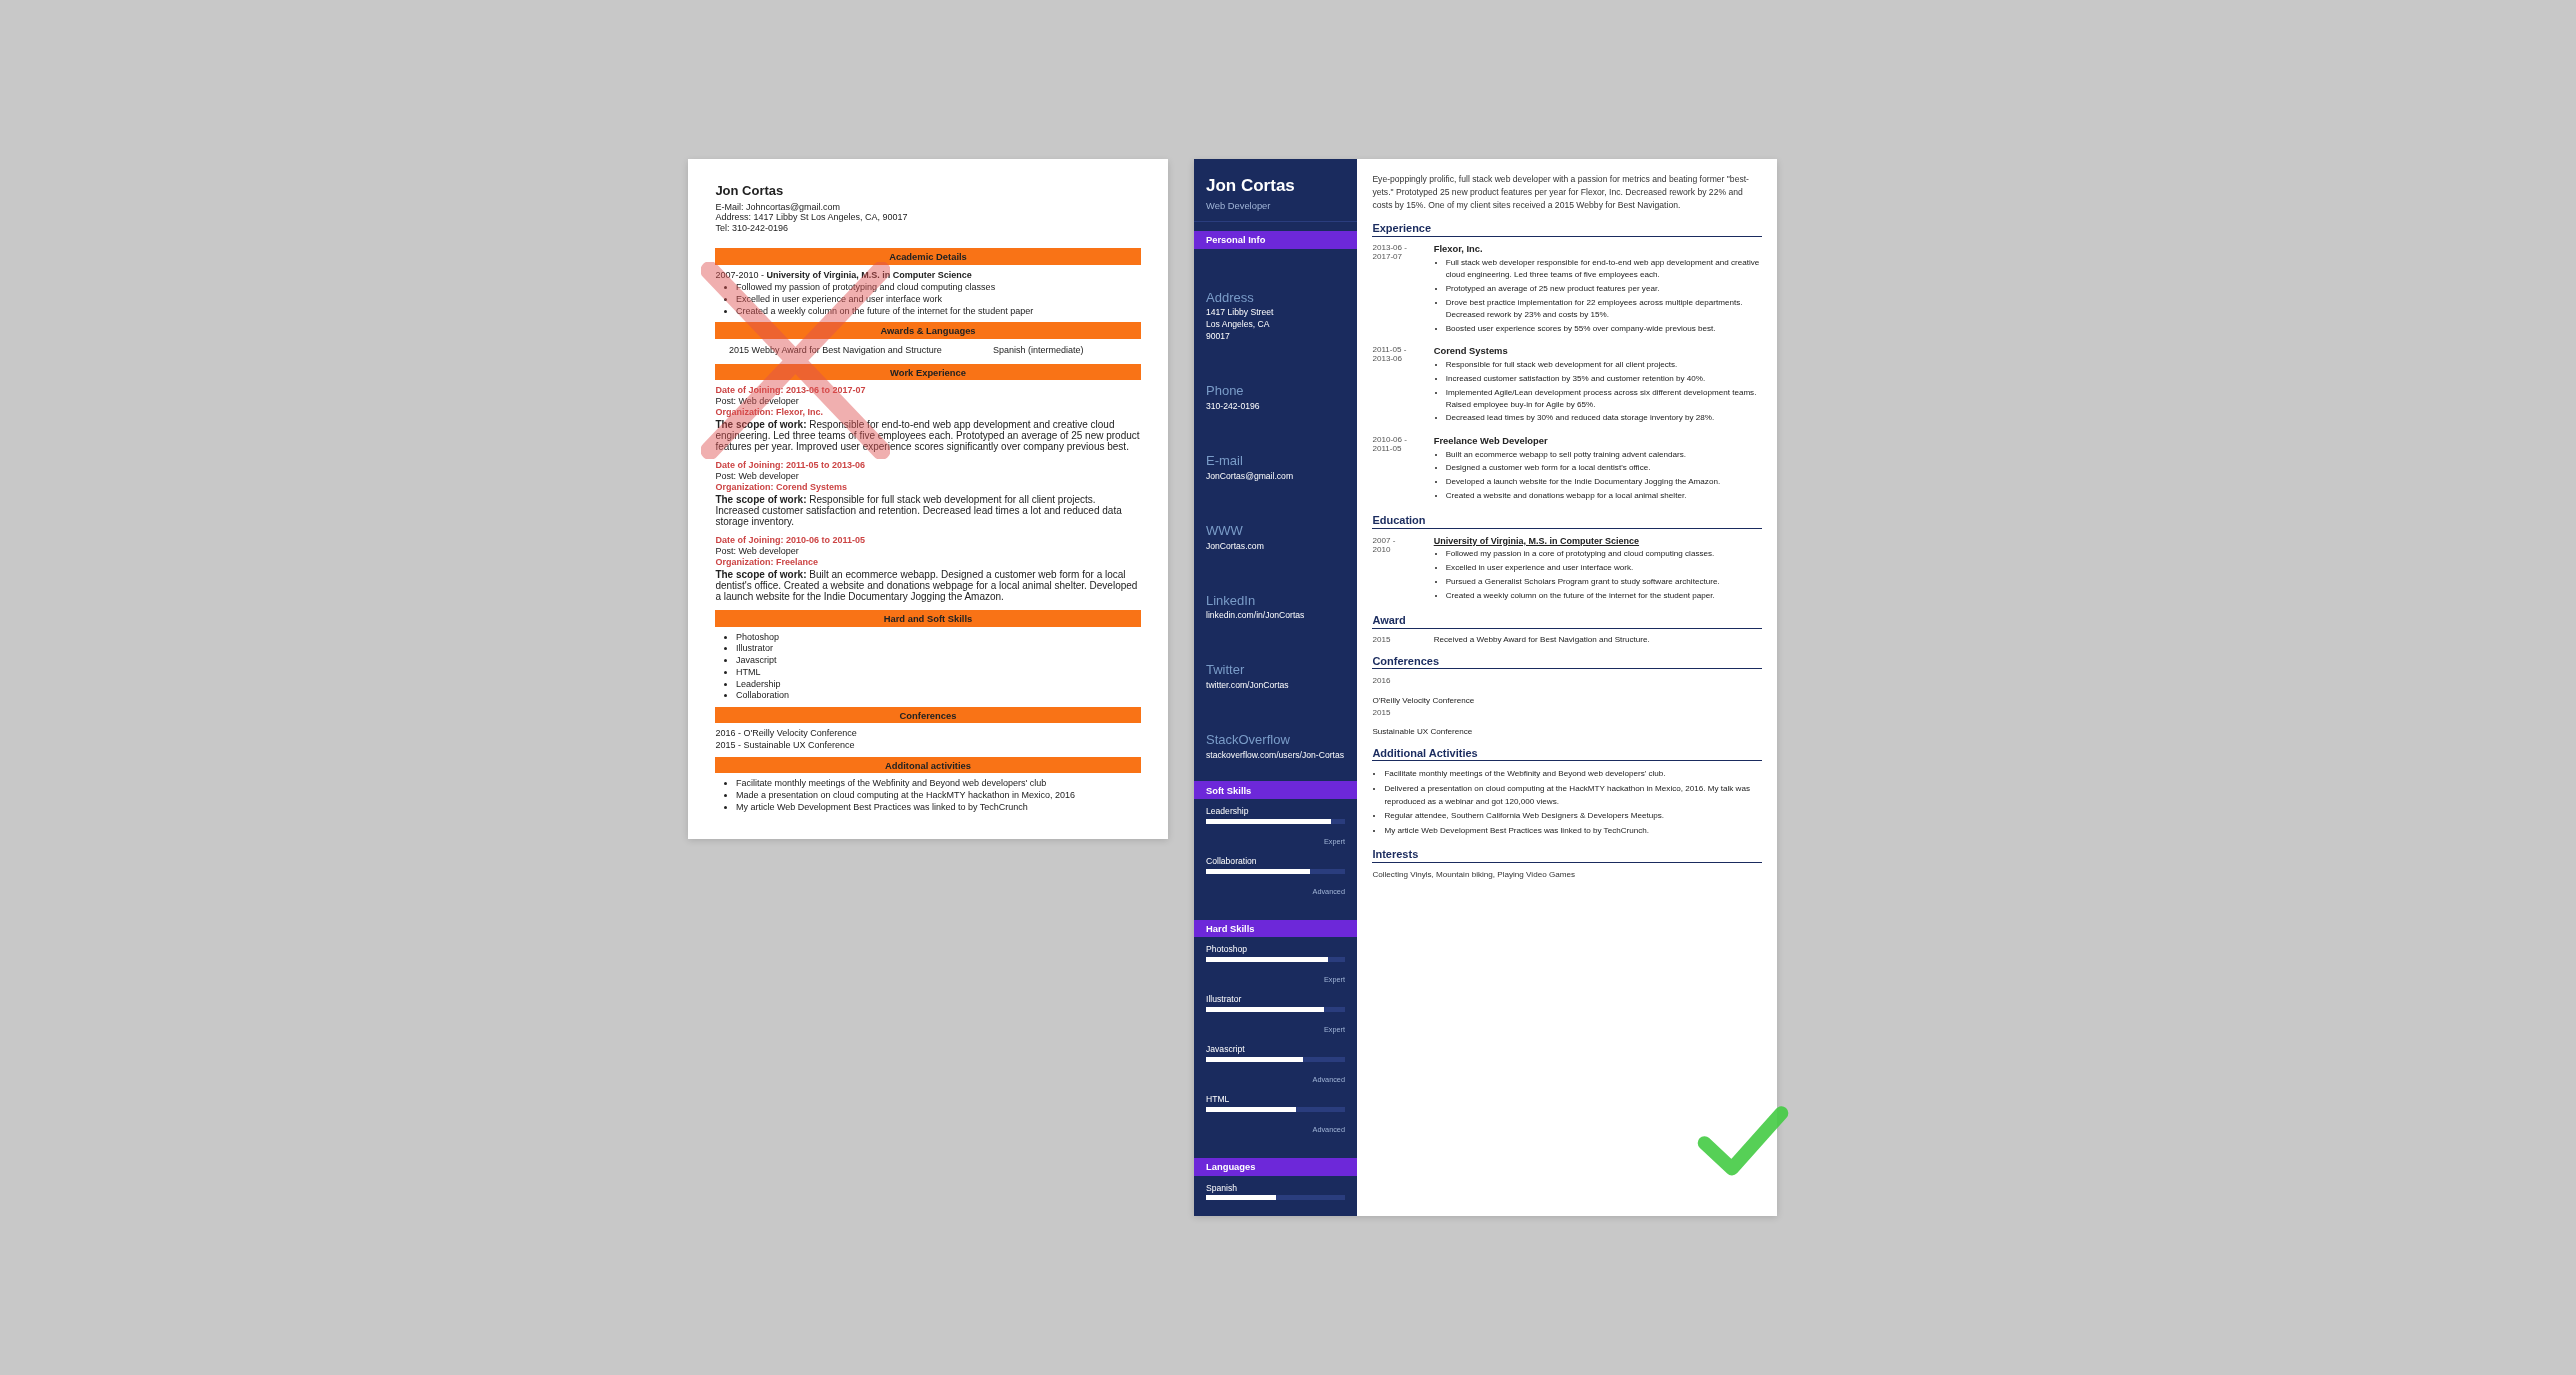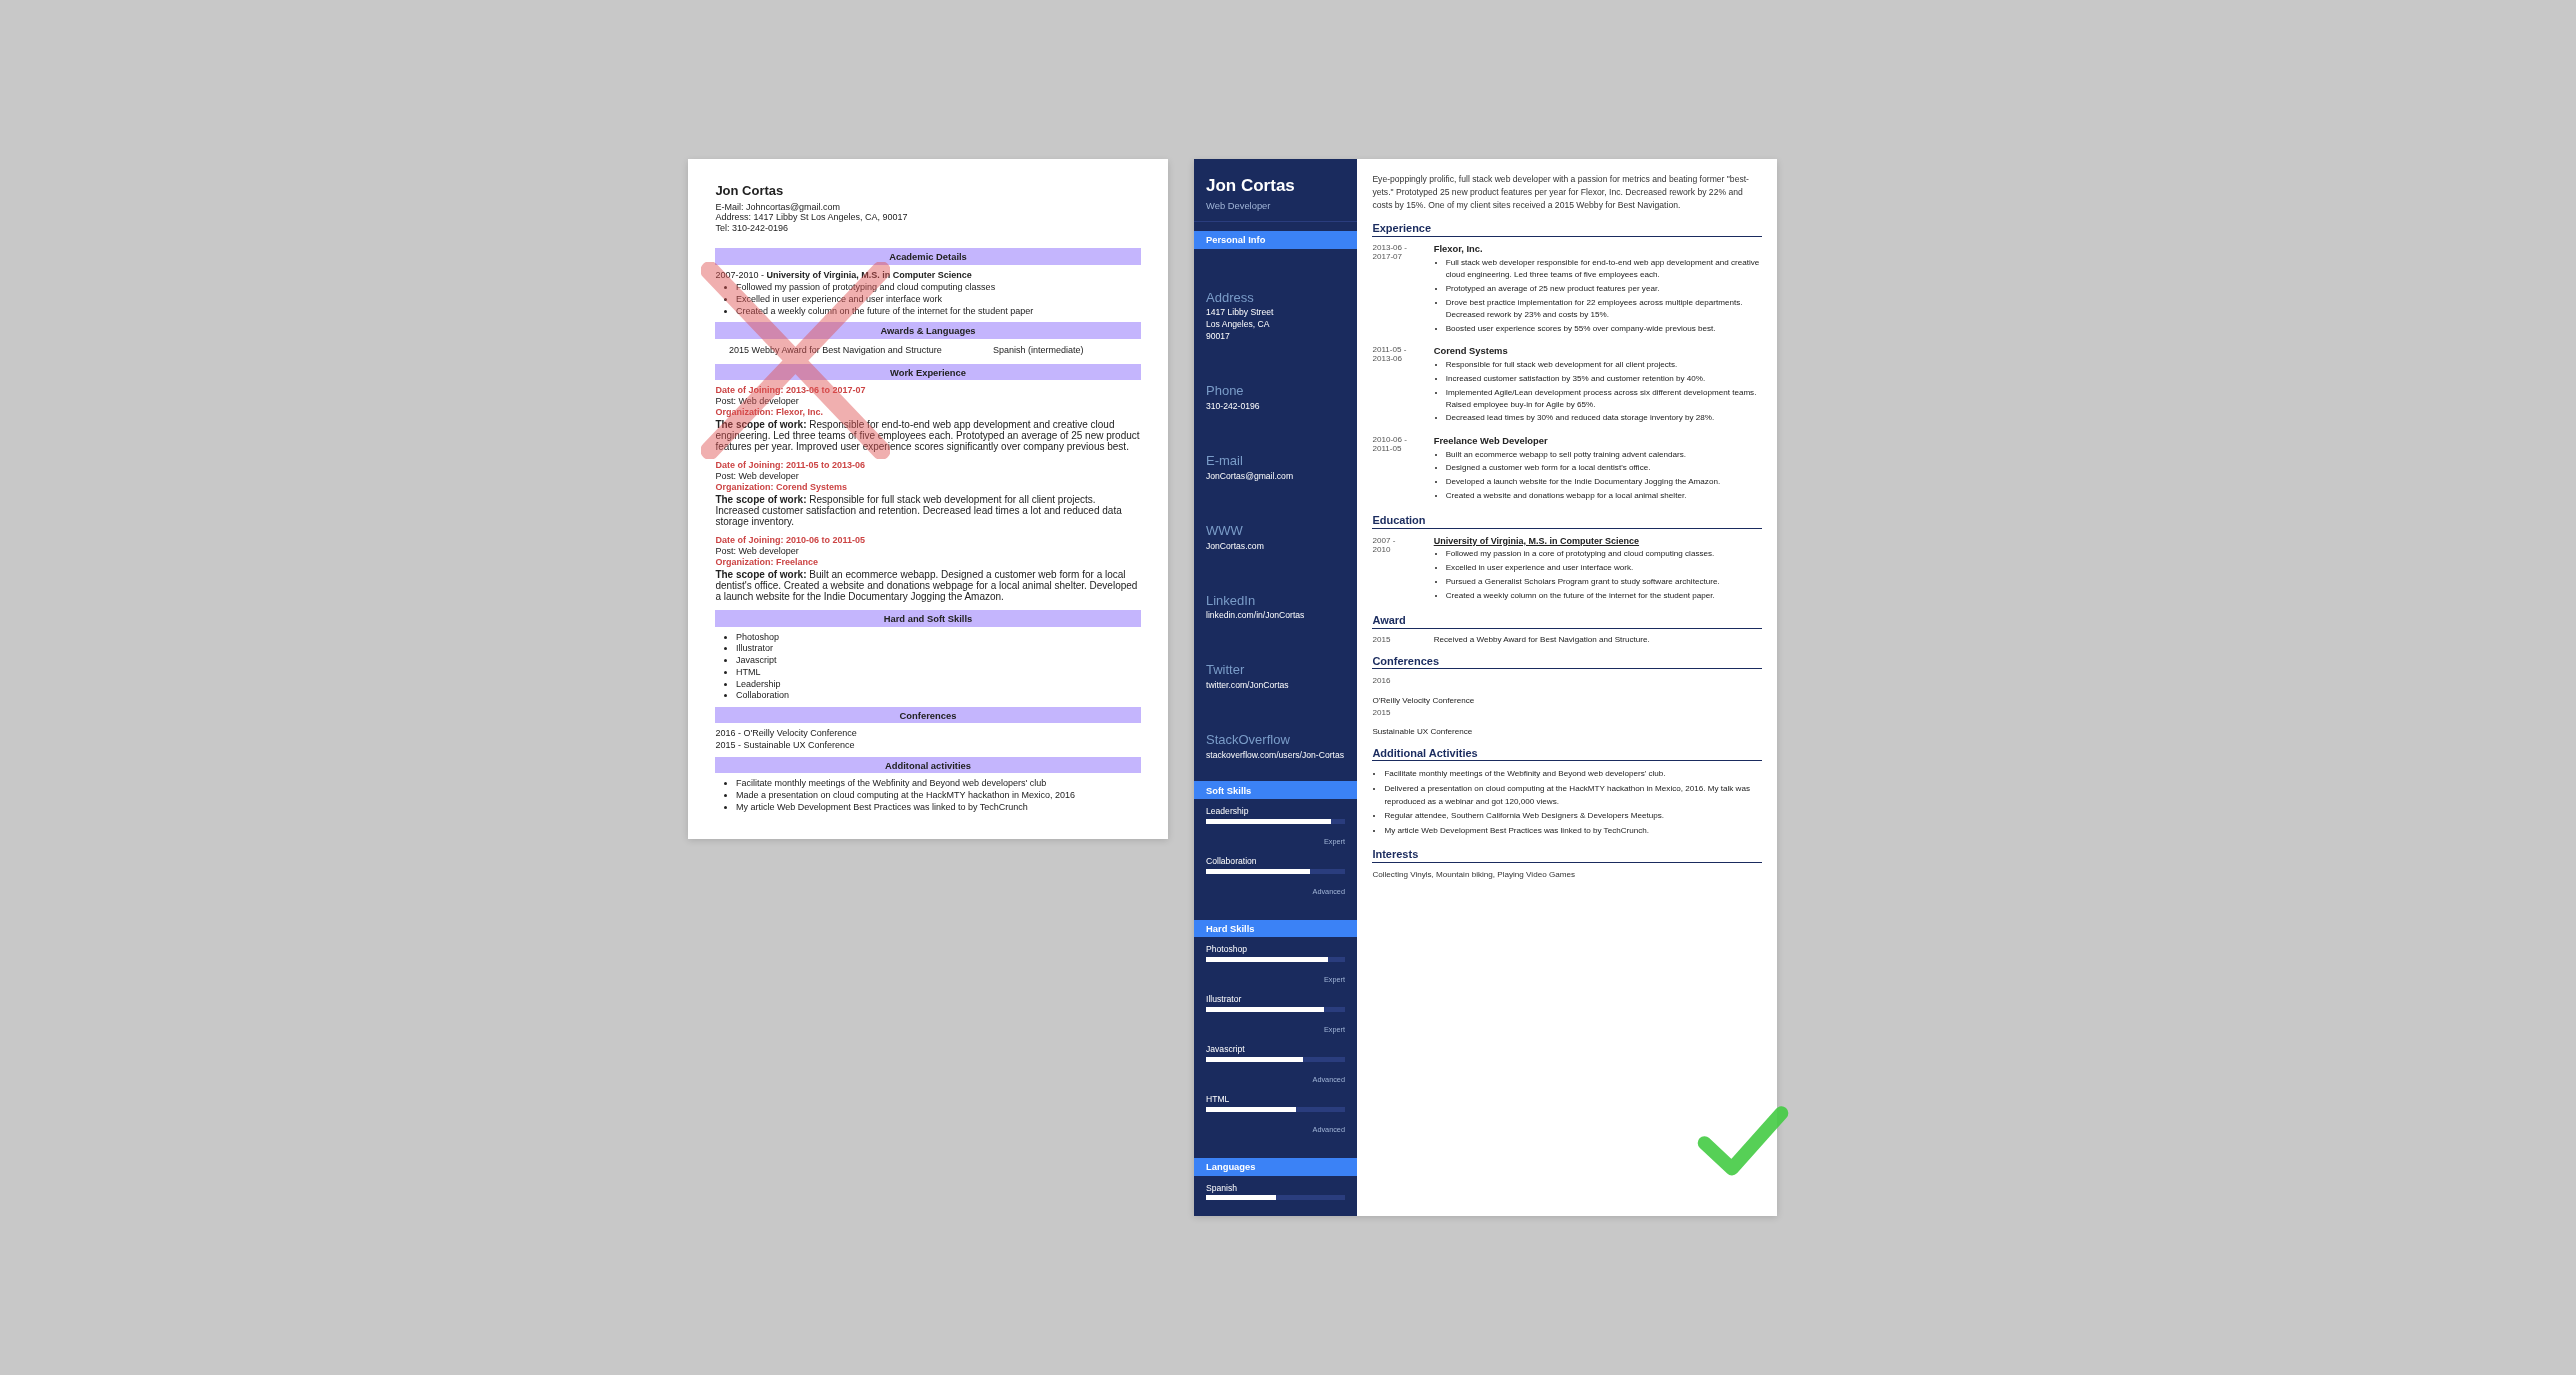--- a/index.html
+++ b/index.html
@@ -42,21 +42,21 @@
       justify-content: space-between;
       font-size: 9px;
       margin-bottom: 1.7px;
       flex-direction: column;
     }
     .resume-left .header-phone {
       font-size: 9px;
       margin-bottom: 15px;
     }
     .section-title {
-      background: #c4b5fd;
+      background: #f97316;
       text-align: center;
       font-weight: bold;
       font-size: 9.4px;
       padding: 2.6px 0;
       margin: 6.9px 0 5.1px 0;
     }
     .bullet-list {
       margin-left: 20.6px;
       margin-bottom: 3.4px;
     }
@@ -113,21 +113,21 @@
     }
     .sidebar-title {
       font-size: 9.4px;
       color: #a0b4d6;
       margin-top: 3.4px;
     }
     .sidebar-section {
       padding: 8.6px 12px 5.1px 12px;
     }
     .sidebar-section-title {
-      background: #3b82f6;
+      background: #6d28d9;
       color: white;
       font-size: 9.4px;
       font-weight: bold;
       padding: 3.4px 5.1px;
       margin-bottom: 6.9px;
       margin-left: -12px;
       margin-right: -12px;
       padding-left: 12px;
     }
     .sidebar-field-label {

